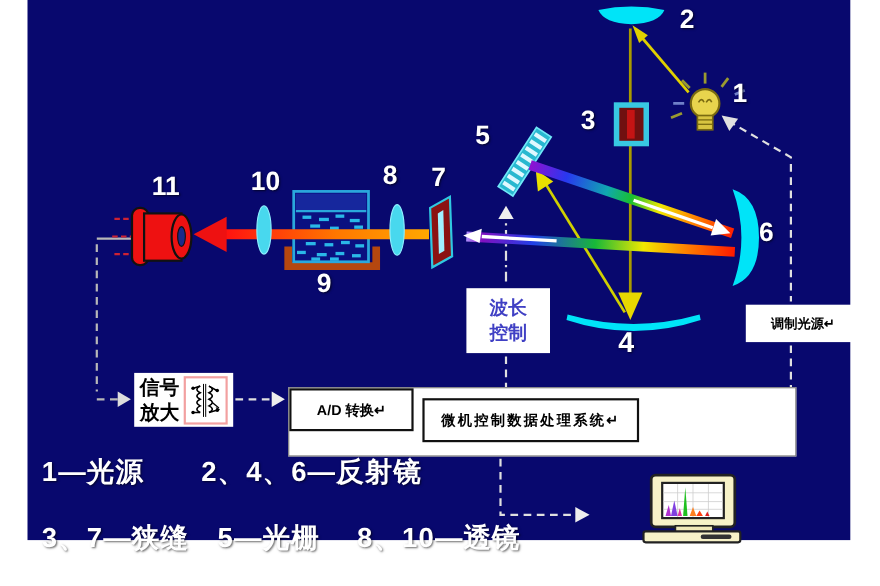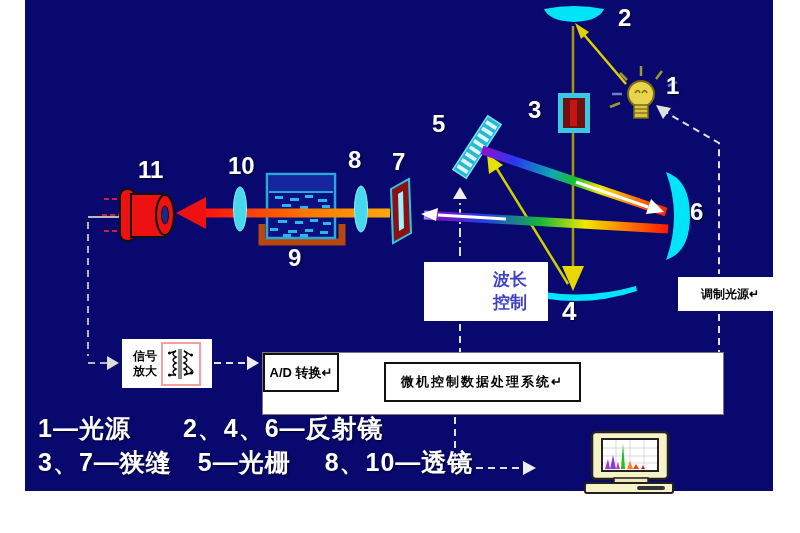--- a/index.html
+++ b/index.html
@@ -12,37 +12,37 @@
   .numlabel{
     position:absolute;color:#ffffff;font-weight:bold;font-size:24px;
     text-shadow:1px 1px 2px rgba(0,0,0,.65);line-height:1;
   }
   .whitebox{
     position:absolute;background:#ffffff;color:#000;
     display:flex;align-items:center;justify-content:center;text-align:center;
   }
   .wavelength{
     left:424px;top:262px;width:76px;height:59px;flex-direction:column;
-    color:#4040c4;font-weight:bold;font-size:17px;line-height:1.3;padding-left:48px;
+    color:#4040c4;font-weight:bold;font-size:17px;line-height:1.3;
   }
   .modulated{left:678px;top:277px;width:104px;height:34px;font-weight:bold;font-size:12px;}
   .signal{left:122px;top:339px;width:90px;height:49px;gap:4px;}
-  .signal .txt{font-weight:bold;font-size:12px;line-height:1.25;text-align:center;}
+  .signal .txt{font-weight:bold;font-size:18px;line-height:1.25;text-align:center;}
   .signal .chip{width:36px;height:40px;border:2px solid #f2a0a0;background:#fff;}
   .bigbox{left:262px;top:352px;width:462px;height:63px;border:1px solid #777;box-sizing:border-box;}
-  .adbox{left:263px;top:353px;width:76px;height:39px;border:2px solid #111;box-sizing:border-box;
+  .adbox{left:263px;top:353px;width:113px;height:39px;border:2px solid #111;box-sizing:border-box;
     font-weight:bold;font-size:13px;background:#fff;}
   .sysbox{left:384px;top:362px;width:197px;height:40px;border:2px solid #111;box-sizing:border-box;
     font-weight:bold;font-size:13px;letter-spacing:2px;background:#fff;}
   .legend{
     position:absolute;left:38px;color:#fff;font-weight:bold;font-size:25px;
     letter-spacing:1px;text-shadow:1px 1px 2px rgba(0,0,0,.6);white-space:pre;
   }
   .legend.l1{top:412px;}
-  .legend.l2{top:446px;text-align:right;}
+  .legend.l2{top:472px;text-align:right;}
 </style>
 </head>
 <body>
 
 <div id="stage">
 
 <svg class="art" viewBox="0 0 800 533">
   <defs>
     <linearGradient id="gA" gradientUnits="userSpaceOnUse" x1="482" y1="150" x2="666" y2="212">
       <stop offset="0" stop-color="#9010d0"></stop>

